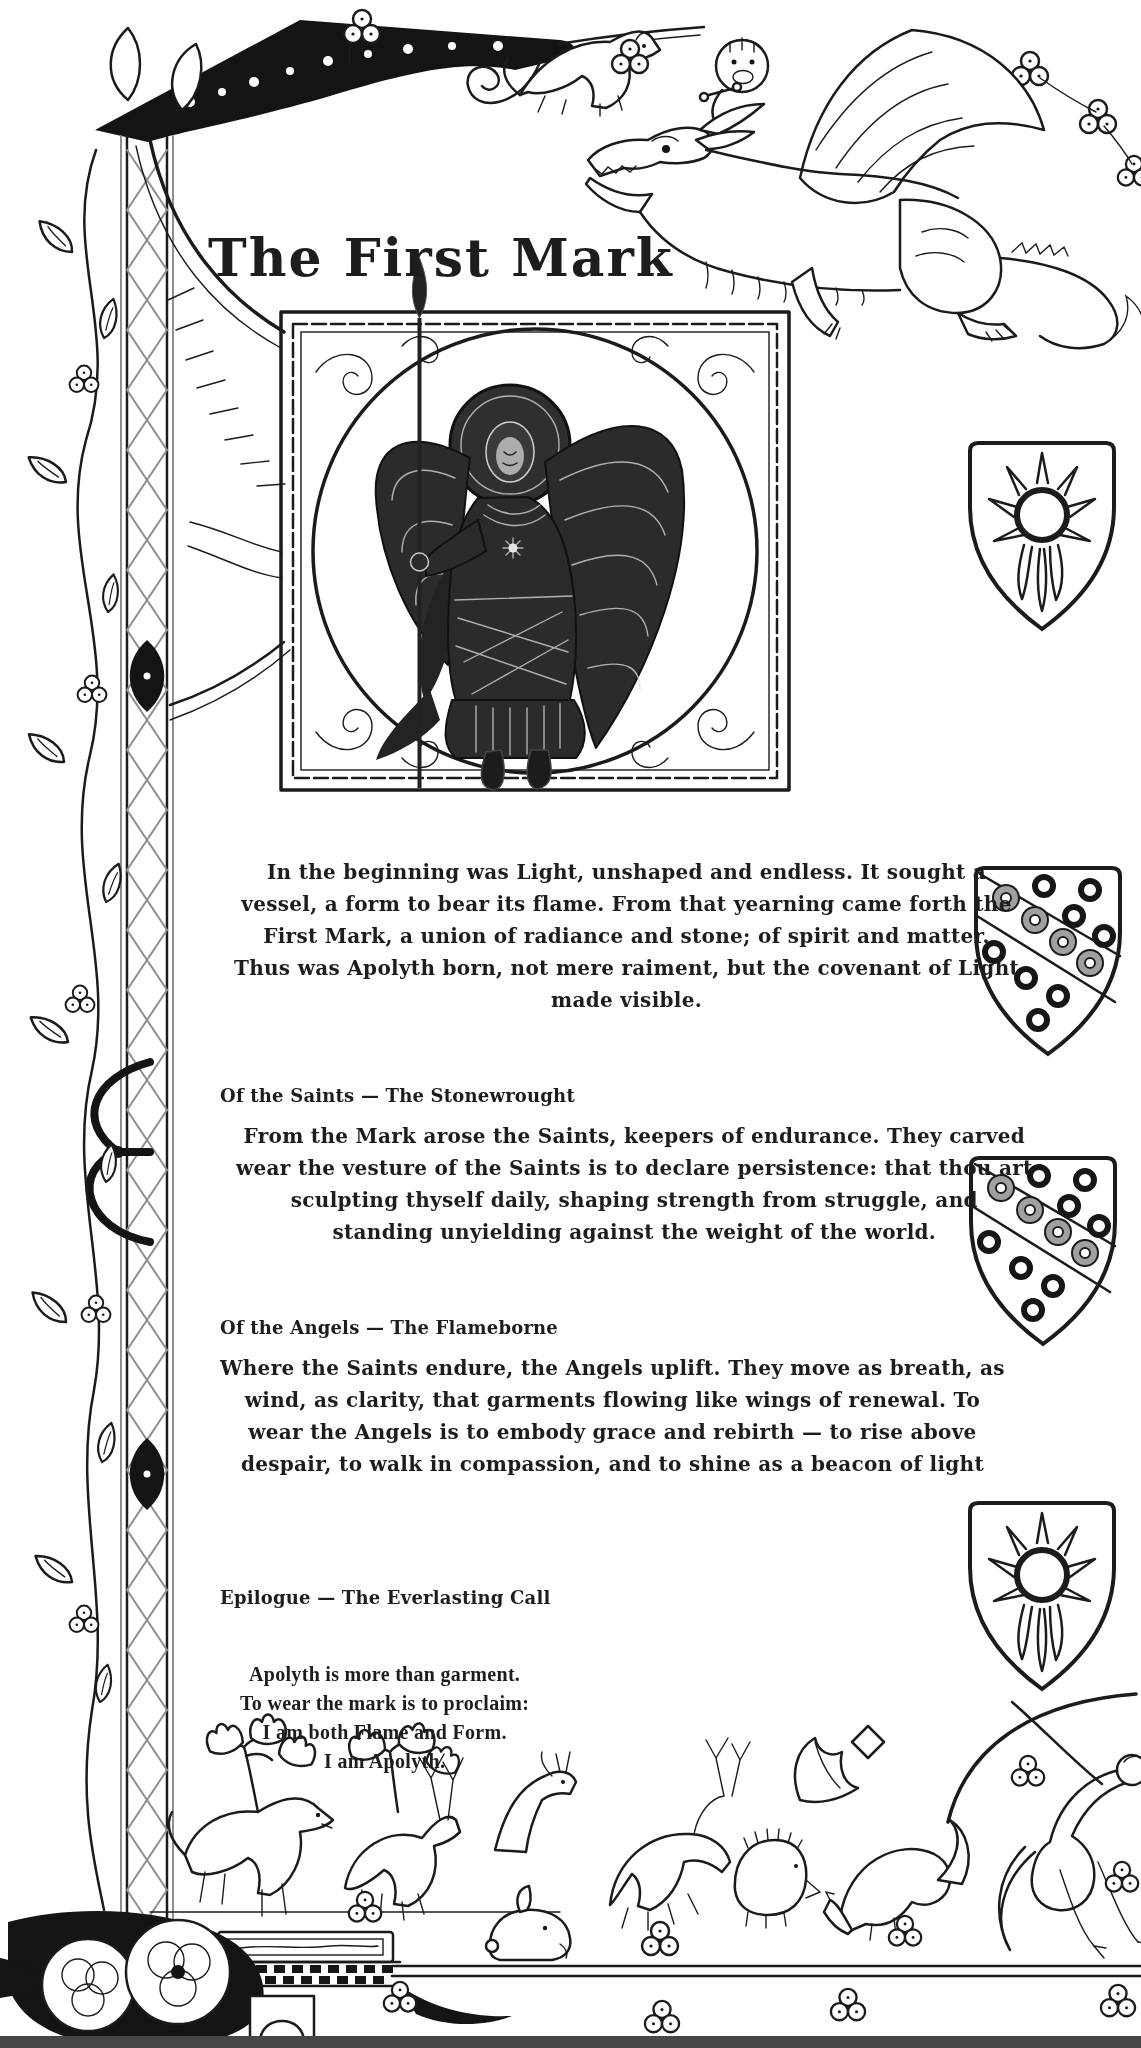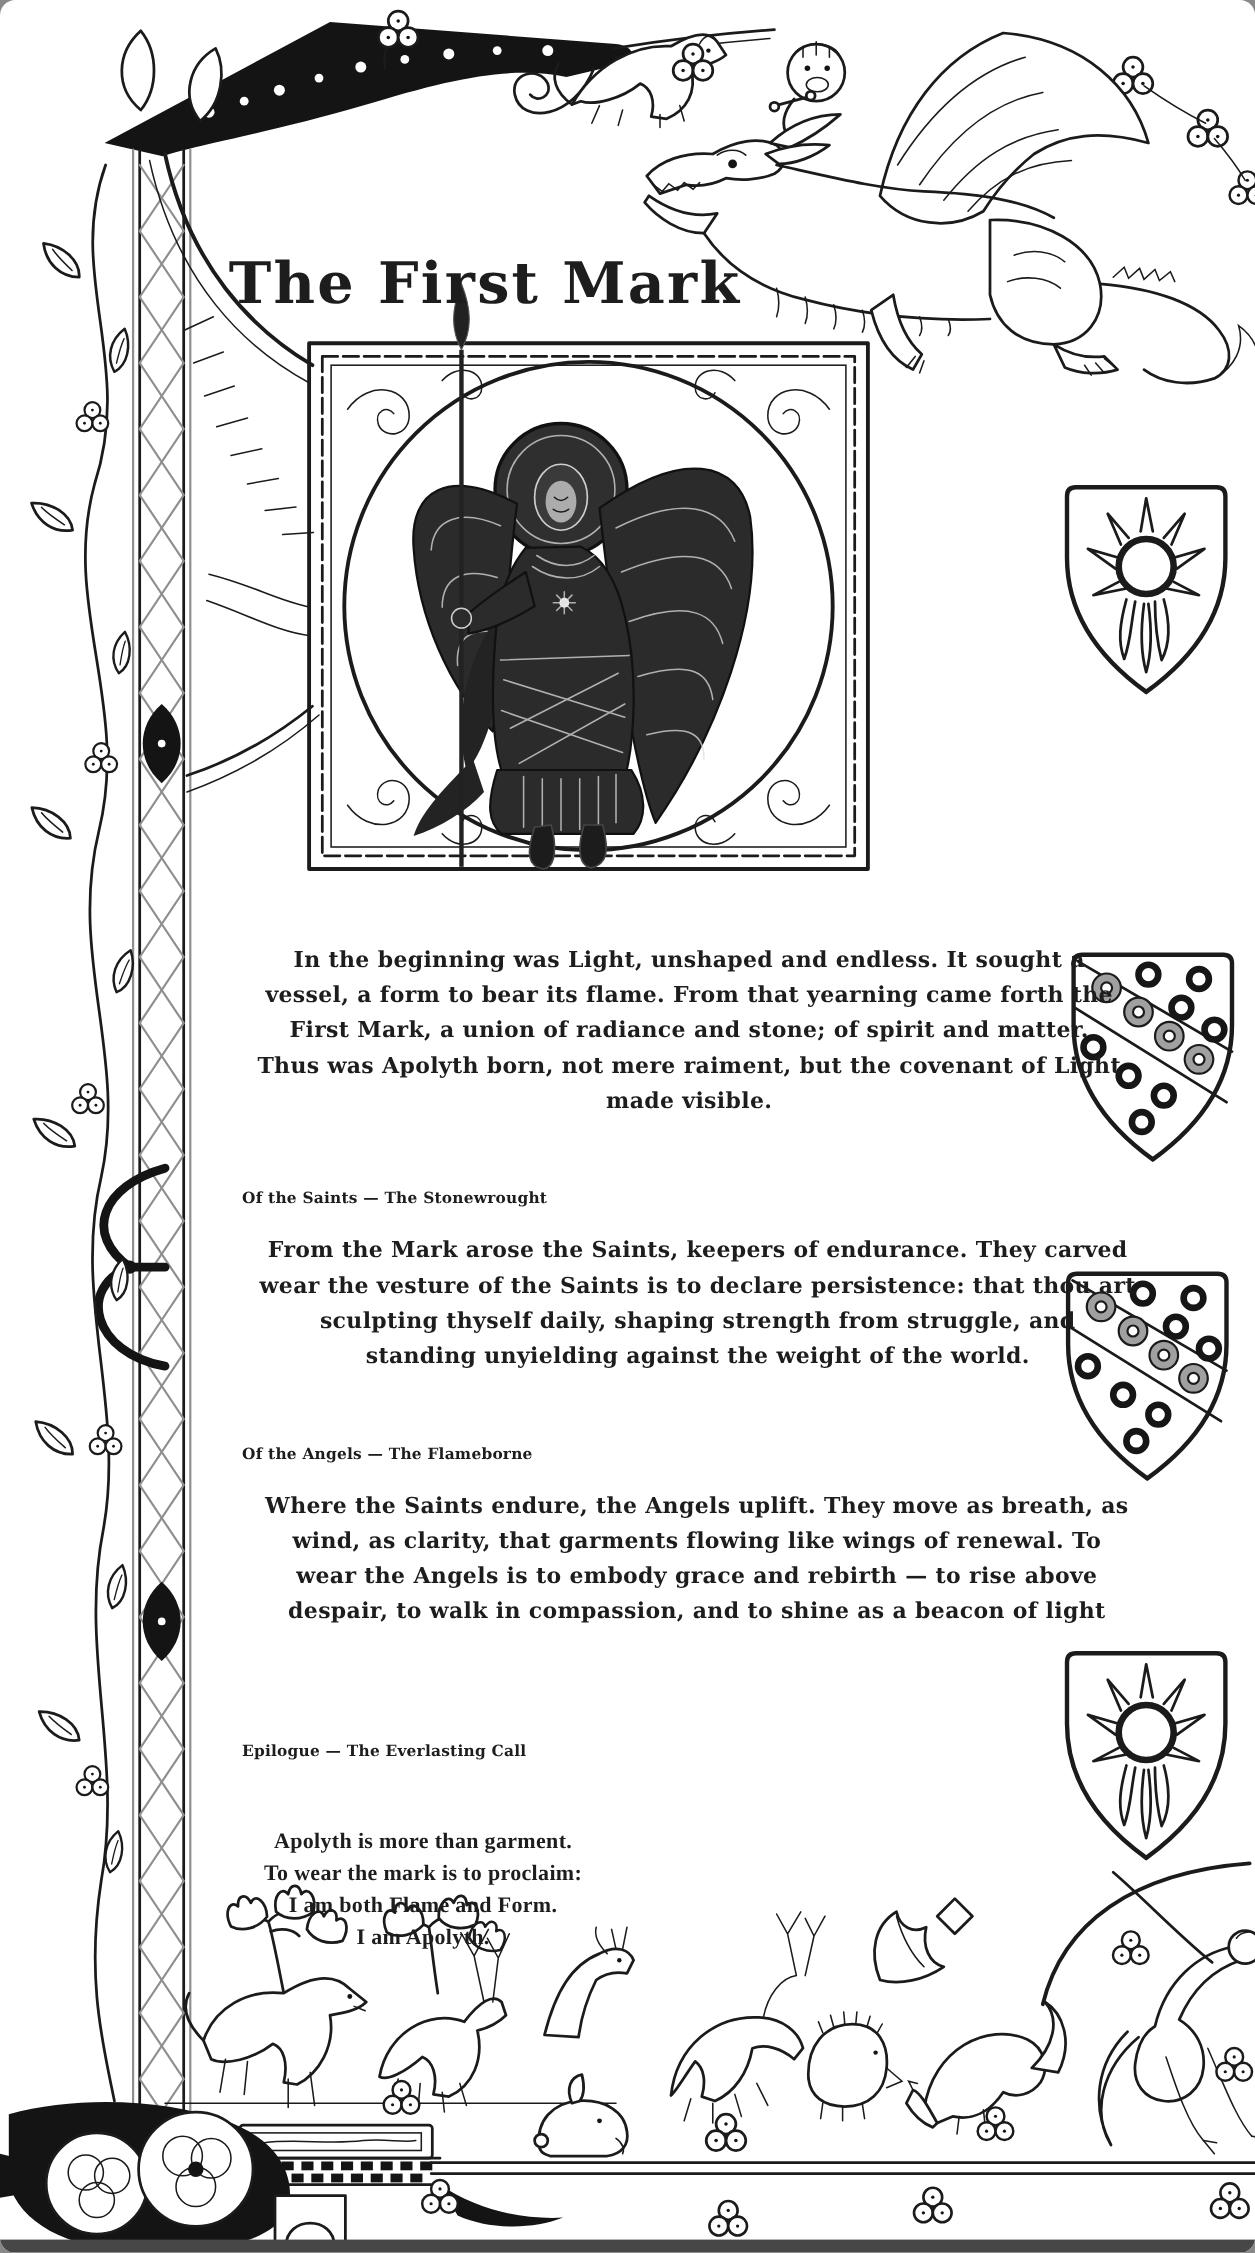--- a/index.html
+++ b/index.html
@@ -1,36 +1,36 @@
 <!DOCTYPE html>
 <html><head>
 <meta charset="utf-8">
 <style>
   html,body{margin:0;padding:0;background:#888;}
   .page{position:relative;width:1141px;height:2048px;background:#ffffff;overflow:hidden;
-        font-family:"DejaVu Serif","Liberation Serif",serif;border-radius:14px;}
+        font-family:"DejaVu Serif","Liberation Serif",serif;}
   .art{position:absolute;left:0;top:0;width:1141px;height:2048px;z-index:1;}
   .ln{fill:none;stroke:#1b1b1b;stroke-width:2.5;stroke-linecap:round;stroke-linejoin:round;}
   .ln1{fill:none;stroke:#1b1b1b;stroke-width:1.4;stroke-linecap:round;}
   .ln3{fill:none;stroke:#1b1b1b;stroke-width:3.5;stroke-linecap:round;stroke-linejoin:round;}
   .gry{fill:none;stroke:#8f8f8f;stroke-width:2;stroke-linecap:round;}
   .fillw{fill:#ffffff;stroke:#1b1b1b;stroke-width:2.5;stroke-linejoin:round;}
   .blk{fill:#141414;stroke:none;}
   .dk{fill:#2b2b2b;stroke:#111111;stroke-width:2;stroke-linejoin:round;}
   .wht{fill:none;stroke:#dddddd;stroke-width:1.4;stroke-linecap:round;opacity:.75;}
   .txt{position:absolute;z-index:3;color:#1d1d1d;}
   .title{left:208px;top:192px;font-size:52px;font-weight:700;letter-spacing:2px;white-space:nowrap;}
-  .heading{font-size:14px;font-weight:700;white-space:nowrap;letter-spacing:.2px;}
+  .heading{font-size:18px;font-weight:700;white-space:nowrap;letter-spacing:.2px;}
   .body-line{font-size:20px;font-weight:700;line-height:32px;white-space:nowrap;letter-spacing:.3px;text-align:center;}
   .epi .body-line{line-height:29px;}
   .h-saints{left:220px;top:1070px;}
   .p-intro{left:234px;top:856px;}
   .p-saints{left:236px;top:1120px;}
   .h-angels{left:220px;top:1302px;}
-  .p-angels{left:241px;top:1352px;}
+  .p-angels{left:220px;top:1352px;}
   .h-epi{left:220px;top:1572px;}
   .p-epi{left:240px;top:1660px;font-family:Liberation Serif, serif;}
 </style>
 </head>
 <body>
 
 <div class="page">
 
 <svg class="art" viewBox="0 0 1141 2048" aria-hidden="true">
   <defs>

